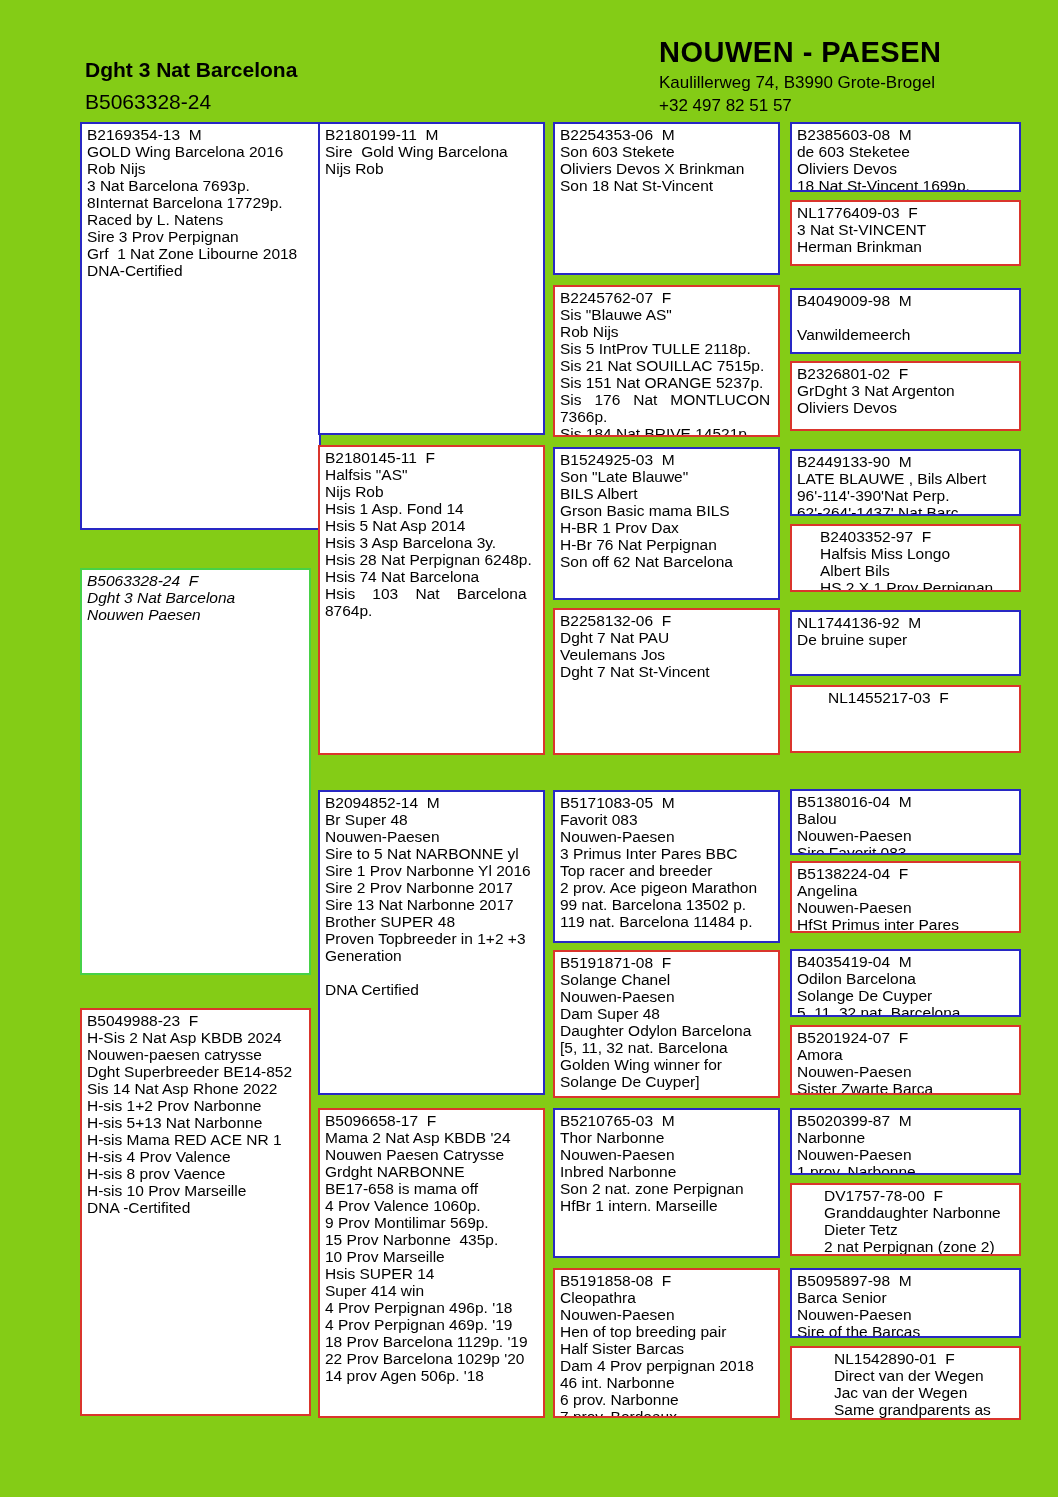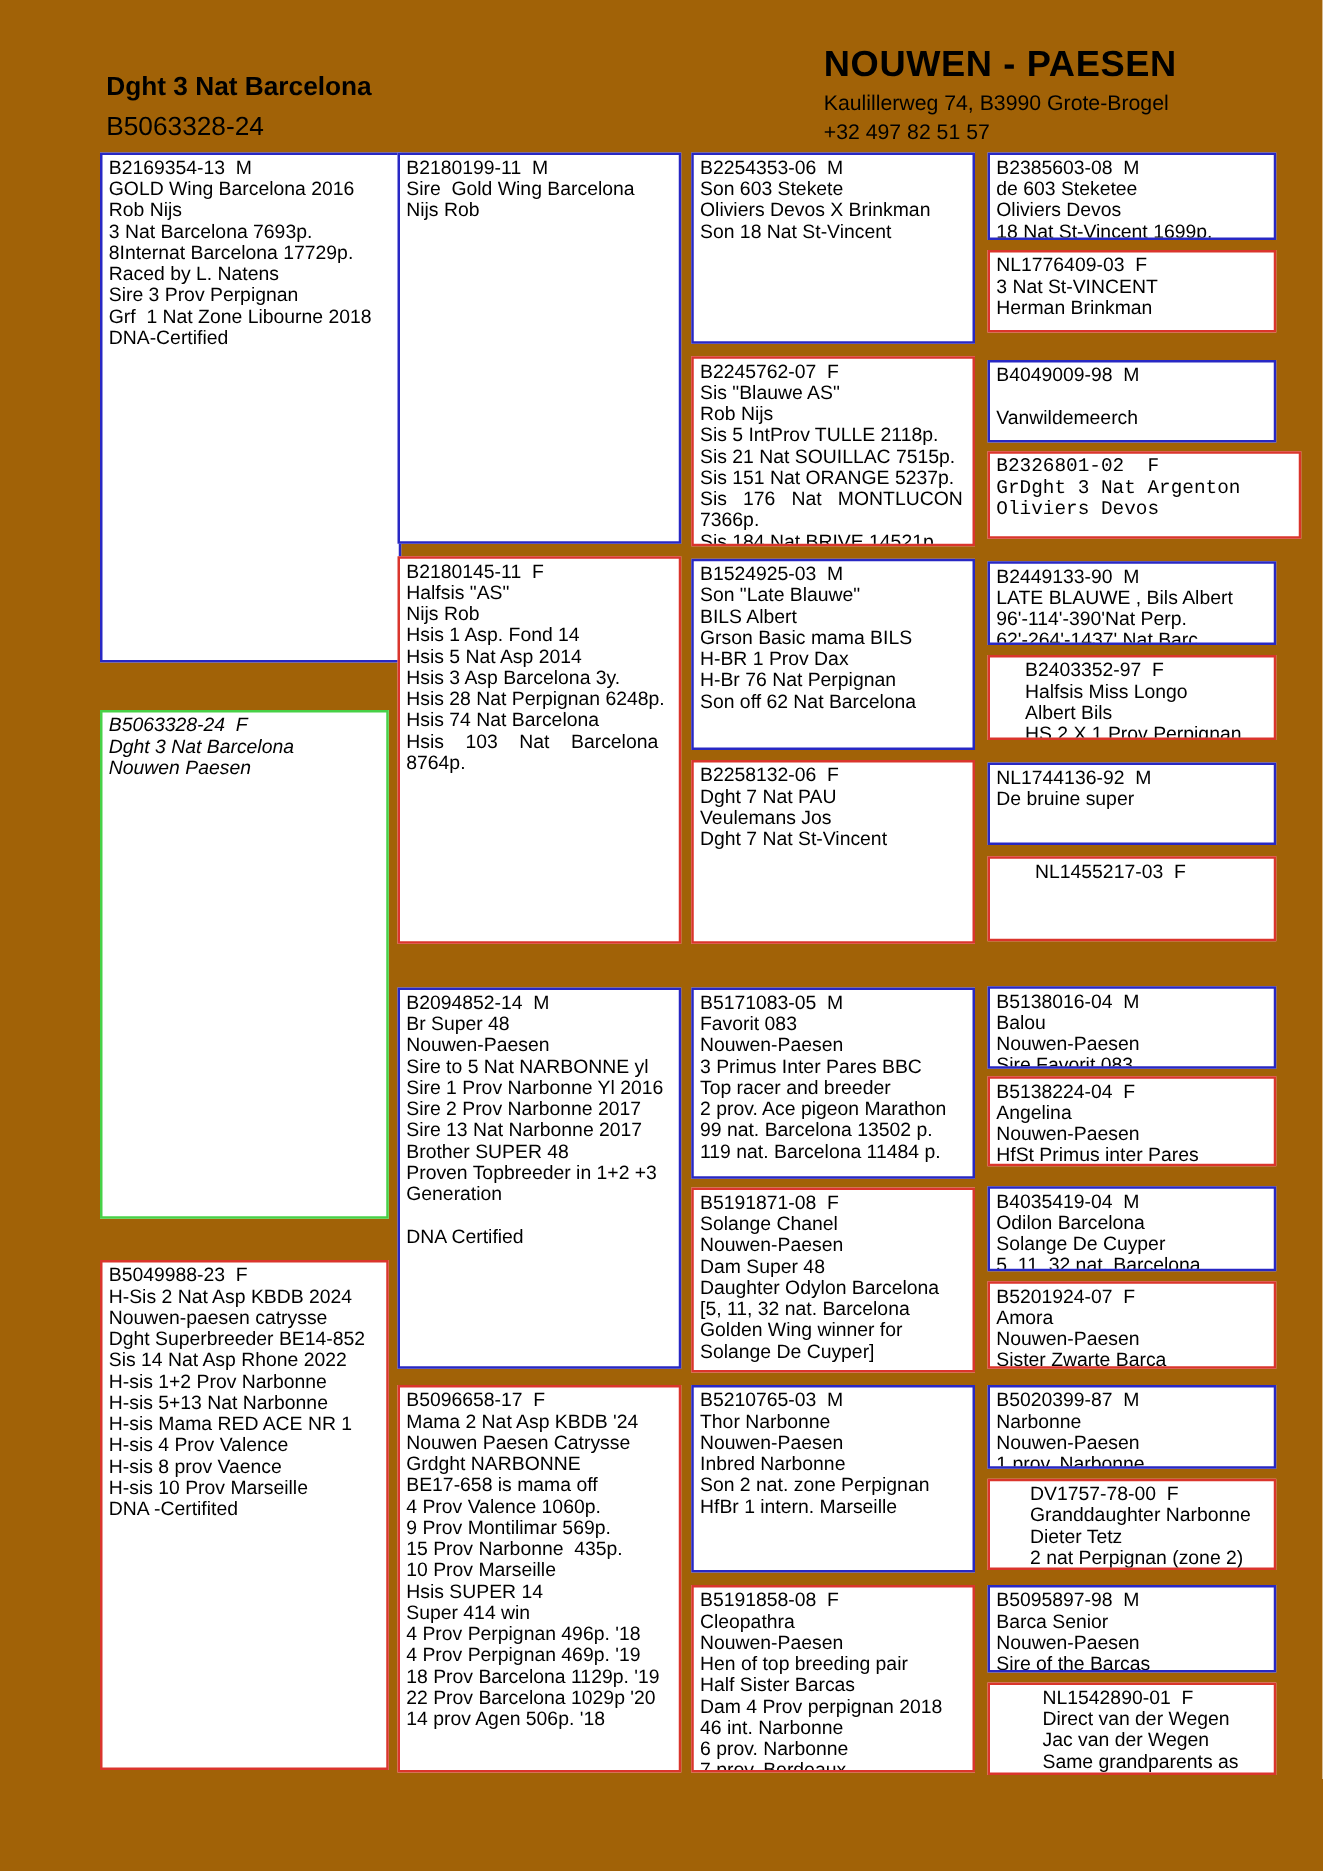--- a/index.html
+++ b/index.html
@@ -4,21 +4,21 @@
 <style>
   html, body {
     margin: 0;
     padding: 0;
     background: #ffffff;
   }
   #page {
     position: relative;
     width: 1058px;
     height: 1497px;
-    background: #a16207;
+    background: #84cc16;
     font-family: "Liberation Sans", "DejaVu Sans", sans-serif;
     color: #000000;
     overflow: hidden;
   }
   .subject-title {
     position: absolute;
     left: 85px;
     top: 58px;
     font-size: 21px;
     font-weight: bold;
@@ -237,21 +237,21 @@
       <div class="pbox" style="left: 790px; top: 200px; width: 231px; height: 66px; border-color: rgb(218, 53, 44);">
         <div class="pline">NL1776409-03  F</div>
         <div class="pline">3 Nat St-VINCENT</div>
         <div class="pline">Herman Brinkman</div>
       </div>
       <div class="pbox" style="left: 790px; top: 288px; width: 231px; height: 66px; border-color: rgb(40, 40, 196);">
         <div class="pline">B4049009-98  M</div>
         <div class="pline"></div>
         <div class="pline">Vanwildemeerch</div>
       </div>
-      <div class="pbox" style="left: 790px; top: 361px; width: 251px; height: 70px; border-color: rgb(218, 53, 44); font-family: Liberation Mono, monospace;">
+      <div class="pbox" style="left: 790px; top: 361px; width: 231px; height: 70px; border-color: rgb(218, 53, 44);">
         <div class="pline">B2326801-02  F</div>
         <div class="pline">GrDght 3 Nat Argenton</div>
         <div class="pline">Oliviers Devos</div>
       </div>
       <div class="pbox" style="left: 790px; top: 449px; width: 231px; height: 67px; border-color: rgb(40, 40, 196);">
         <div class="pline">B2449133-90  M</div>
         <div class="pline">LATE BLAUWE , Bils Albert</div>
         <div class="pline">96'-114'-390'Nat Perp.</div>
         <div class="pline">62'-264'-1437' Nat Barc.</div>
       </div>

